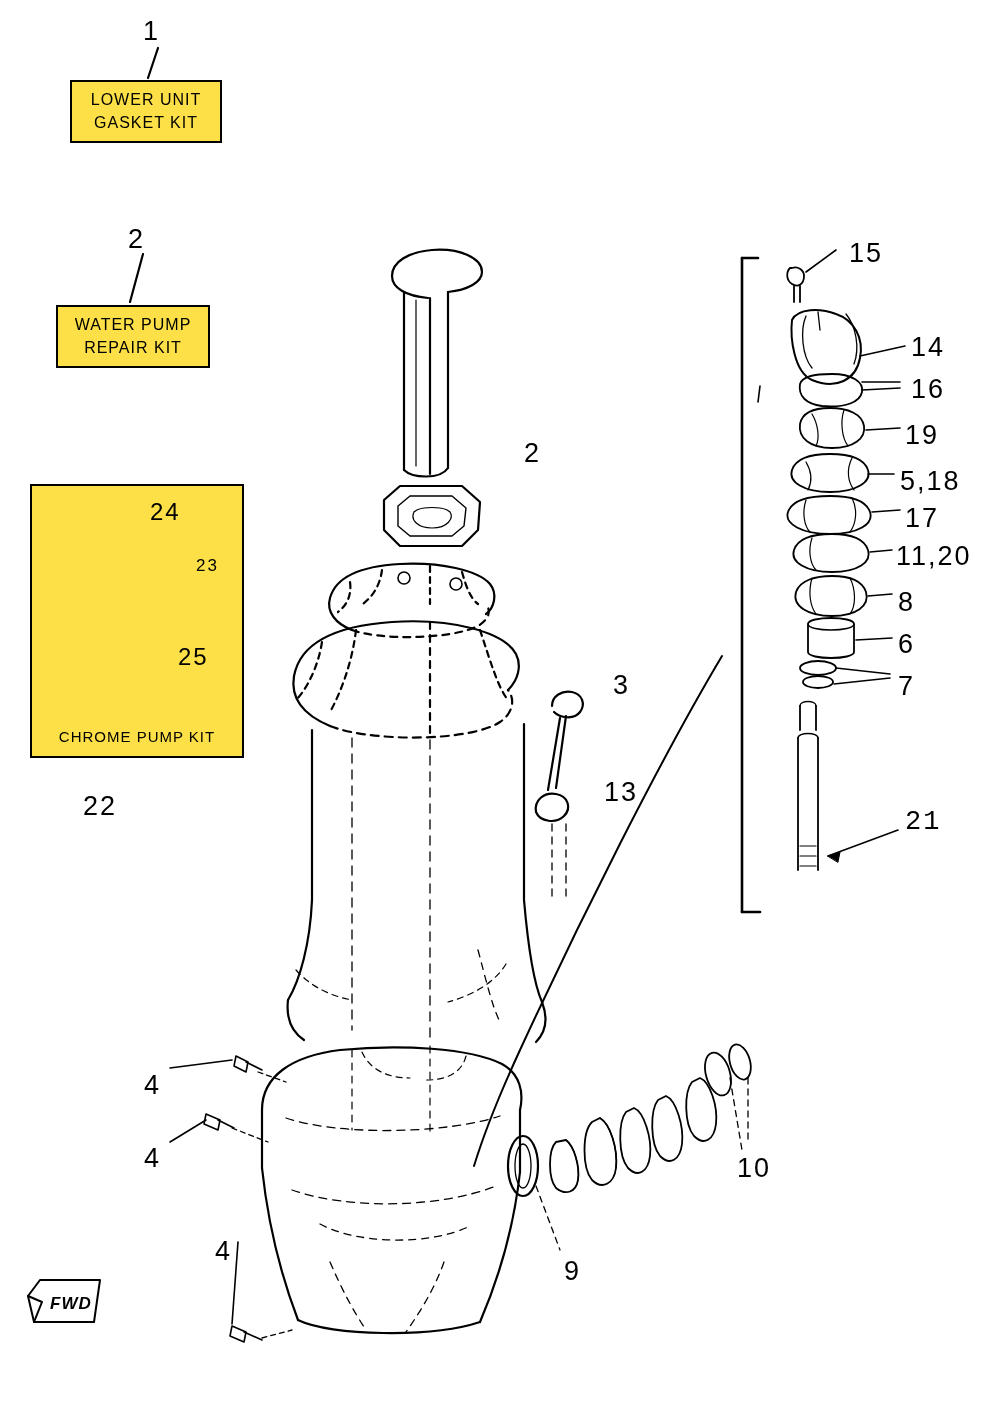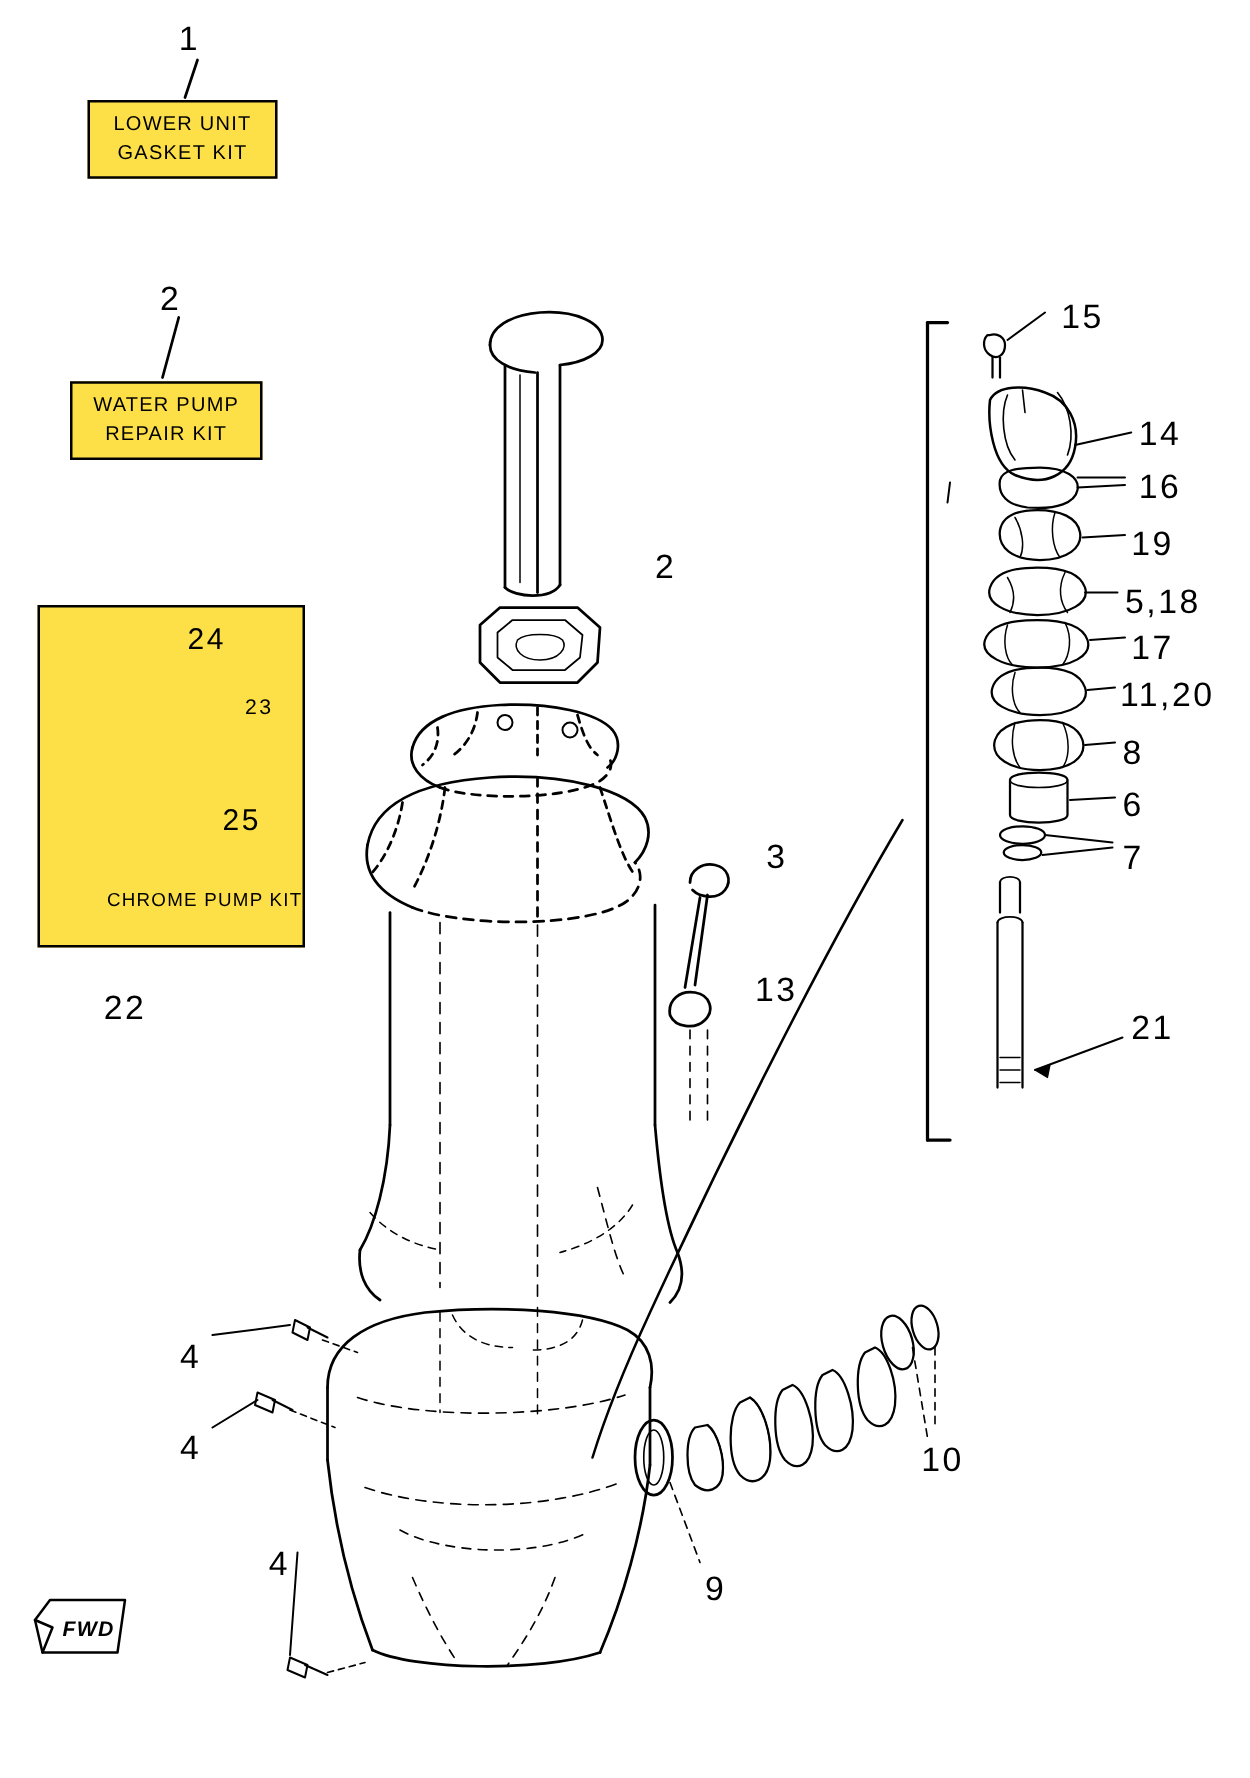--- a/index.html
+++ b/index.html
@@ -61,23 +61,23 @@
   #chrome-kit-box {
     left: 30px;
     top: 484px;
     width: 210px;
     height: 270px;
     padding: 0;
   }
   #chrome-kit-caption {
     position: absolute;
     left: 0;
-    bottom: 24px;
+    bottom: 8px;
     width: 100%;
-    text-align: right;
+    text-align: center;
     font-size: 15px;
     letter-spacing: 1px;
   }
   #copyright {
     position: absolute;
     left: 0;
     top: 1372px;
     width: 100%;
     text-align: center;
     font-family: "Liberation Sans", sans-serif;
@@ -331,20 +331,20 @@
   <div class="callout" style="left:849px; top:240px;">15</div>
   <div class="callout" style="left:911px; top:334px;">14</div>
   <div class="callout" style="left:911px; top:376px;">16</div>
   <div class="callout" style="left:905px; top:422px;">19</div>
   <div class="callout" style="left:900px; top:468px;">5,18</div>
   <div class="callout" style="left:905px; top:505px;">17</div>
   <div class="callout" style="left:896px; top:543px;">11,20</div>
   <div class="callout" style="left:898px; top:589px;">8</div>
   <div class="callout" style="left:898px; top:631px;">6</div>
   <div class="callout" style="left:898px; top:673px;">7</div>
-  <div class="callout" style="left:905px; top:809px;">21</div>
+  <div class="callout" style="left:905px; top:809px;font-family:Liberation Mono, monospace;">21</div>
 
   <div id="fwd-badge">
     <span class="fwd-text">FWD</span>
   </div>
 
 
 </div>
 
 </body></html>

